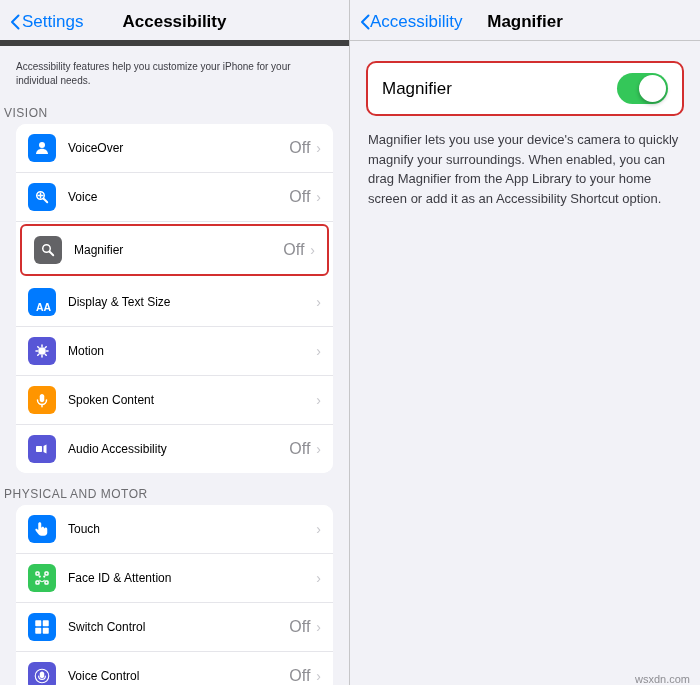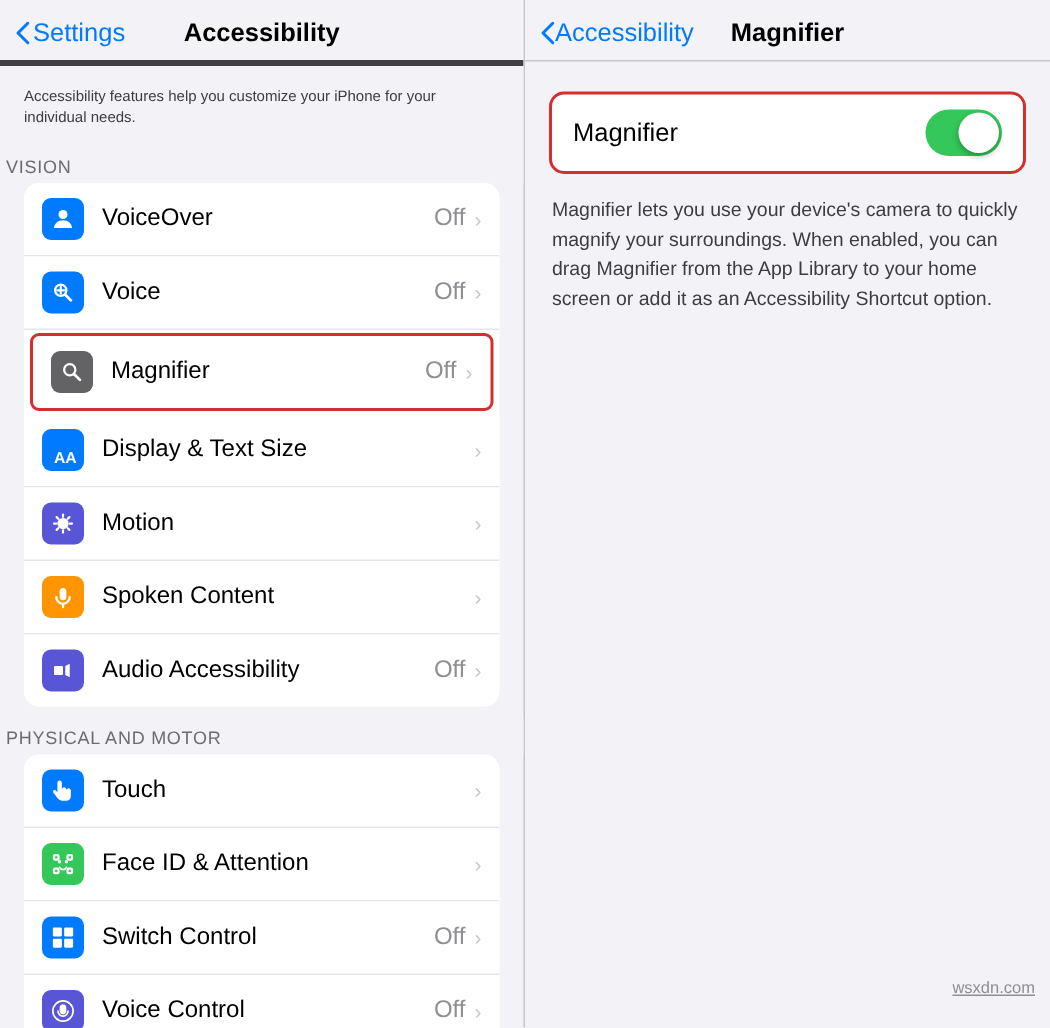--- a/index.html
+++ b/index.html
@@ -23,21 +23,21 @@
       border-right: 1px solid #c6c6c8;
     }
 
     .nav-bar {
       background: #f2f2f7;
       padding: 12px 16px 8px;
       display: flex;
       align-items: center;
       justify-content: center;
       position: relative;
-      border-bottom: 4px solid #404040;
+      border-bottom: 6px solid #404040;
     }
 
     .nav-back {
       position: absolute;
       left: 10px;
       display: flex;
       align-items: center;
       color: #007aff;
       font-size: 17px;
       cursor: pointer;
@@ -111,21 +111,21 @@
       flex-shrink: 0;
     }
 
     .row-icon svg {
       width: 18px;
       height: 18px;
     }
 
     .row-label {
       flex: 1;
-      font-size: 16px;
+      font-size: 12px;
       color: #000;
     }
 
     .row-value {
       font-size: 16px;
       color: #8e8e93;
       margin-right: 4px;
     }
 
     .chevron {
@@ -227,25 +227,24 @@
 
     .description-text {
       font-size: 13px;
       color: #3c3c43;
       line-height: 1.5;
       padding: 0 2px;
     }
 
     .watermark {
       position: absolute;
-      bottom: 20px;
+      bottom: 0;
       right: 10px;
       font-size: 11px;
       color: #8e8e93;
-      text-decoration: underline;
     }
 
     .scroll-area {
       overflow-y: auto;
       flex: 1;
     }
   </style>
 </head>
 <body>
 

